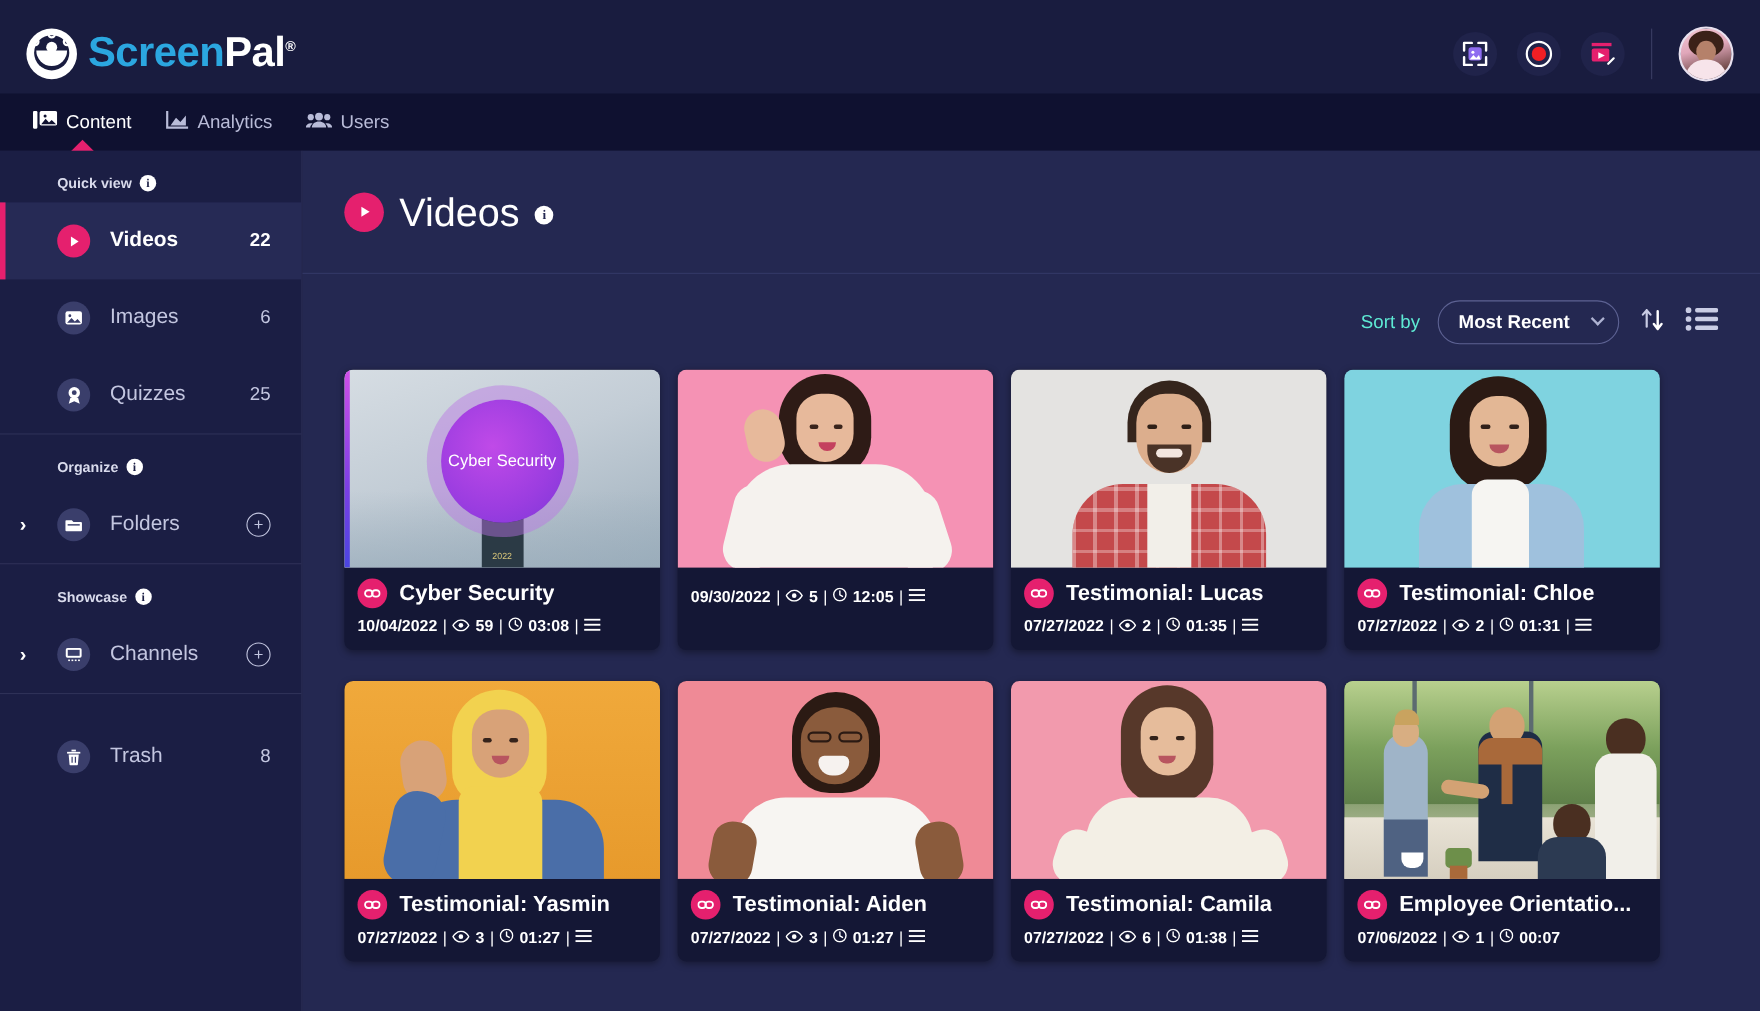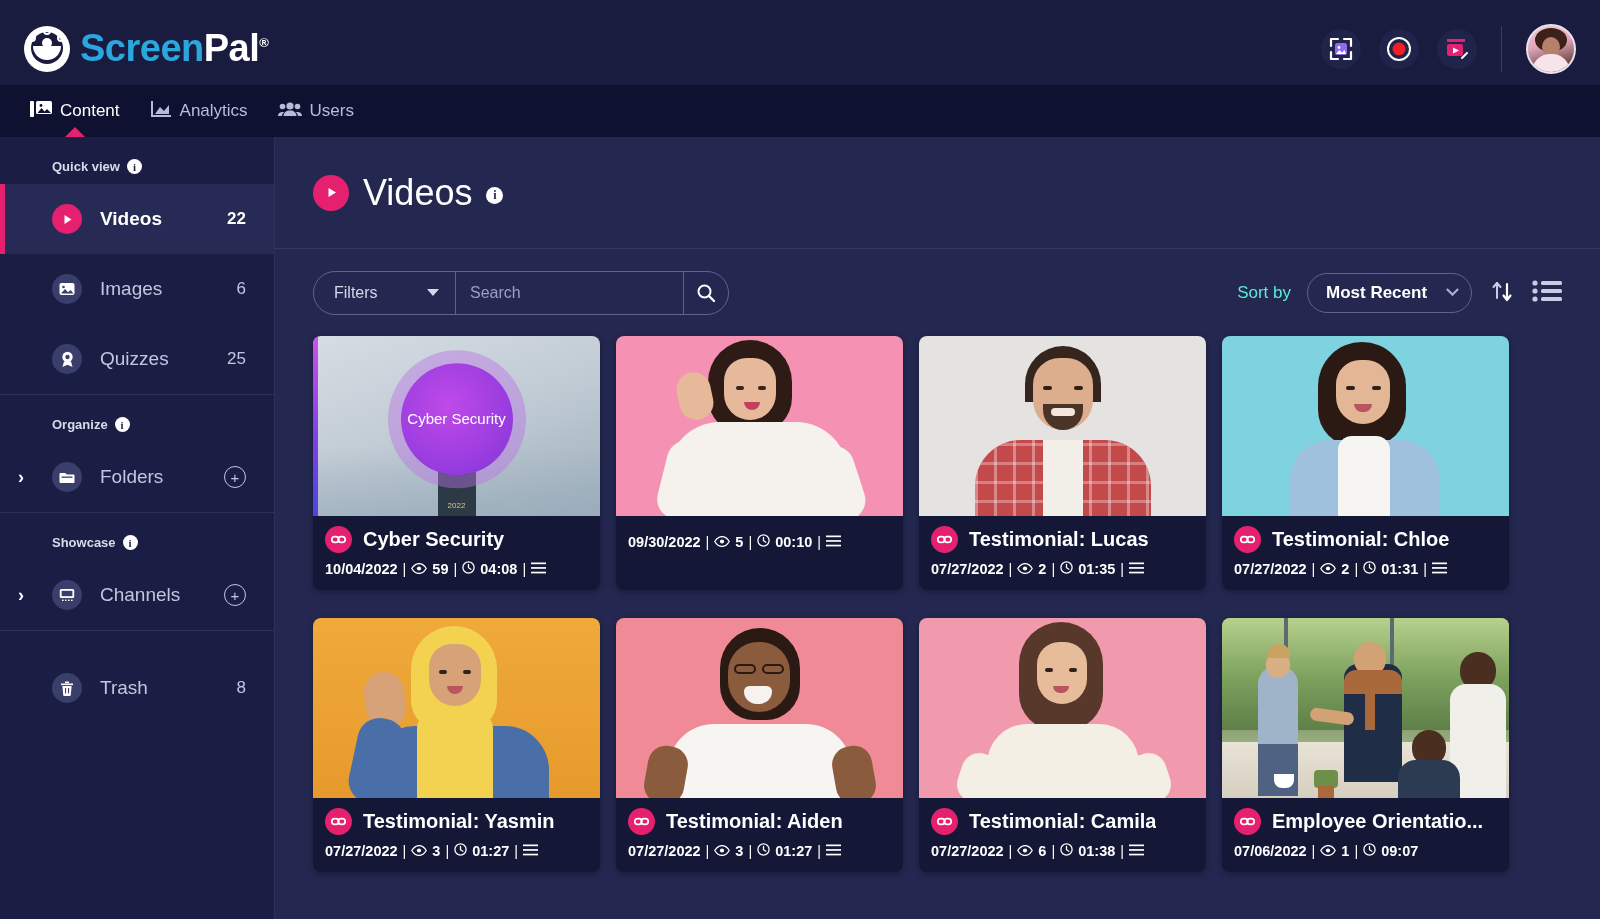--- a/index.html
+++ b/index.html
@@ -479,33 +479,20 @@
         <svg width="15" height="15" viewBox="0 0 15 15">
             <path d="M4.5 3l7.5 4.5L4.5 12z" fill="#ffffff"></path>
           </svg>
       </span>
       <span class="page-title">Videos</span>
       <span class="info-dot dark">i</span>
     </div>
   </div>
 
   <div class="toolbar">
-    <div class="search-group">
-      <div class="filters-sel">
-        <span>Filters</span>
-        <span class="tri-down"></span>
-      </div>
-      <input class="search-input" type="text" placeholder="Search" style="">
-      <div class="search-btn">
-        <svg width="20" height="20" viewBox="0 0 20 20">
-          <circle cx="8.5" cy="8.5" r="6" fill="none" stroke="#ffffff" stroke-width="2"></circle>
-          <path d="M13 13l5 5" stroke="#ffffff" stroke-width="2.4" stroke-linecap="round"></path>
-        </svg>
-      </div>
-    </div>
 
     <div class="sort-area">
       <span class="sort-label">Sort by</span>
       <div class="sort-sel">
         <span>Most Recent</span>
         <span class="chev-sm"></span>
       </div>
       <span>
         <svg width="28" height="28" viewBox="0 0 28 28">
           <path d="M9 21V6M9 6l-3.5 4M9 6l3.5 4" stroke="#c9ccE4" stroke-width="2" fill="none" stroke-linecap="round"></path>
@@ -551,21 +538,21 @@
           <span><svg width="16" height="11" viewBox="0 0 16 11">
                 <path d="M8 0.6C3.6.6.8 5.5.8 5.5S3.6 10.4 8 10.4s7.2-4.9 7.2-4.9S12.4.6 8 .6z" fill="none" stroke="#fff" stroke-width="1.3"></path>
                 <circle cx="8" cy="5.5" r="2.1" fill="#fff"></circle>
               </svg></span>
           <span>59</span>
           <span class="sep">|</span>
           <span><svg width="13" height="13" viewBox="0 0 13 13">
                 <circle cx="6.5" cy="6.5" r="5.6" fill="none" stroke="#fff" stroke-width="1.3"></circle>
                 <path d="M6.5 3.3v3.4l2.4 1.5" stroke="#fff" stroke-width="1.3" fill="none" stroke-linecap="round"></path>
               </svg></span>
-          <span>04:08</span>
+          <span>03:08</span>
           <span class="sep">|</span>
           <span><svg width="15" height="12" viewBox="0 0 15 12">
                 <rect y="0.5" width="15" height="1.7" fill="#fff"></rect>
                 <rect y="5.1" width="15" height="1.7" fill="#fff"></rect>
                 <rect y="9.7" width="15" height="1.7" fill="#fff"></rect>
               </svg></span>
         </div>
       </div>
     </div>
 
@@ -590,21 +577,21 @@
           <span><svg width="16" height="11" viewBox="0 0 16 11">
                 <path d="M8 0.6C3.6.6.8 5.5.8 5.5S3.6 10.4 8 10.4s7.2-4.9 7.2-4.9S12.4.6 8 .6z" fill="none" stroke="#fff" stroke-width="1.3"></path>
                 <circle cx="8" cy="5.5" r="2.1" fill="#fff"></circle>
               </svg></span>
           <span>5</span>
           <span class="sep">|</span>
           <span><svg width="13" height="13" viewBox="0 0 13 13">
                 <circle cx="6.5" cy="6.5" r="5.6" fill="none" stroke="#fff" stroke-width="1.3"></circle>
                 <path d="M6.5 3.3v3.4l2.4 1.5" stroke="#fff" stroke-width="1.3" fill="none" stroke-linecap="round"></path>
               </svg></span>
-          <span>00:10</span>
+          <span>12:05</span>
           <span class="sep">|</span>
           <span><svg width="15" height="12" viewBox="0 0 15 12">
                 <rect y="0.5" width="15" height="1.7" fill="#fff"></rect>
                 <rect y="5.1" width="15" height="1.7" fill="#fff"></rect>
                 <rect y="9.7" width="15" height="1.7" fill="#fff"></rect>
               </svg></span>
         </div>
       </div>
     </div>
 
@@ -883,19 +870,19 @@
           <span><svg width="16" height="11" viewBox="0 0 16 11">
                 <path d="M8 0.6C3.6.6.8 5.5.8 5.5S3.6 10.4 8 10.4s7.2-4.9 7.2-4.9S12.4.6 8 .6z" fill="none" stroke="#fff" stroke-width="1.3"></path>
                 <circle cx="8" cy="5.5" r="2.1" fill="#fff"></circle>
               </svg></span>
           <span>1</span>
           <span class="sep">|</span>
           <span><svg width="13" height="13" viewBox="0 0 13 13">
                 <circle cx="6.5" cy="6.5" r="5.6" fill="none" stroke="#fff" stroke-width="1.3"></circle>
                 <path d="M6.5 3.3v3.4l2.4 1.5" stroke="#fff" stroke-width="1.3" fill="none" stroke-linecap="round"></path>
               </svg></span>
-          <span>09:07</span>
+          <span>00:07</span>
         </div>
       </div>
     </div>
 
   </div>
 </div>
 
 </body></html>

